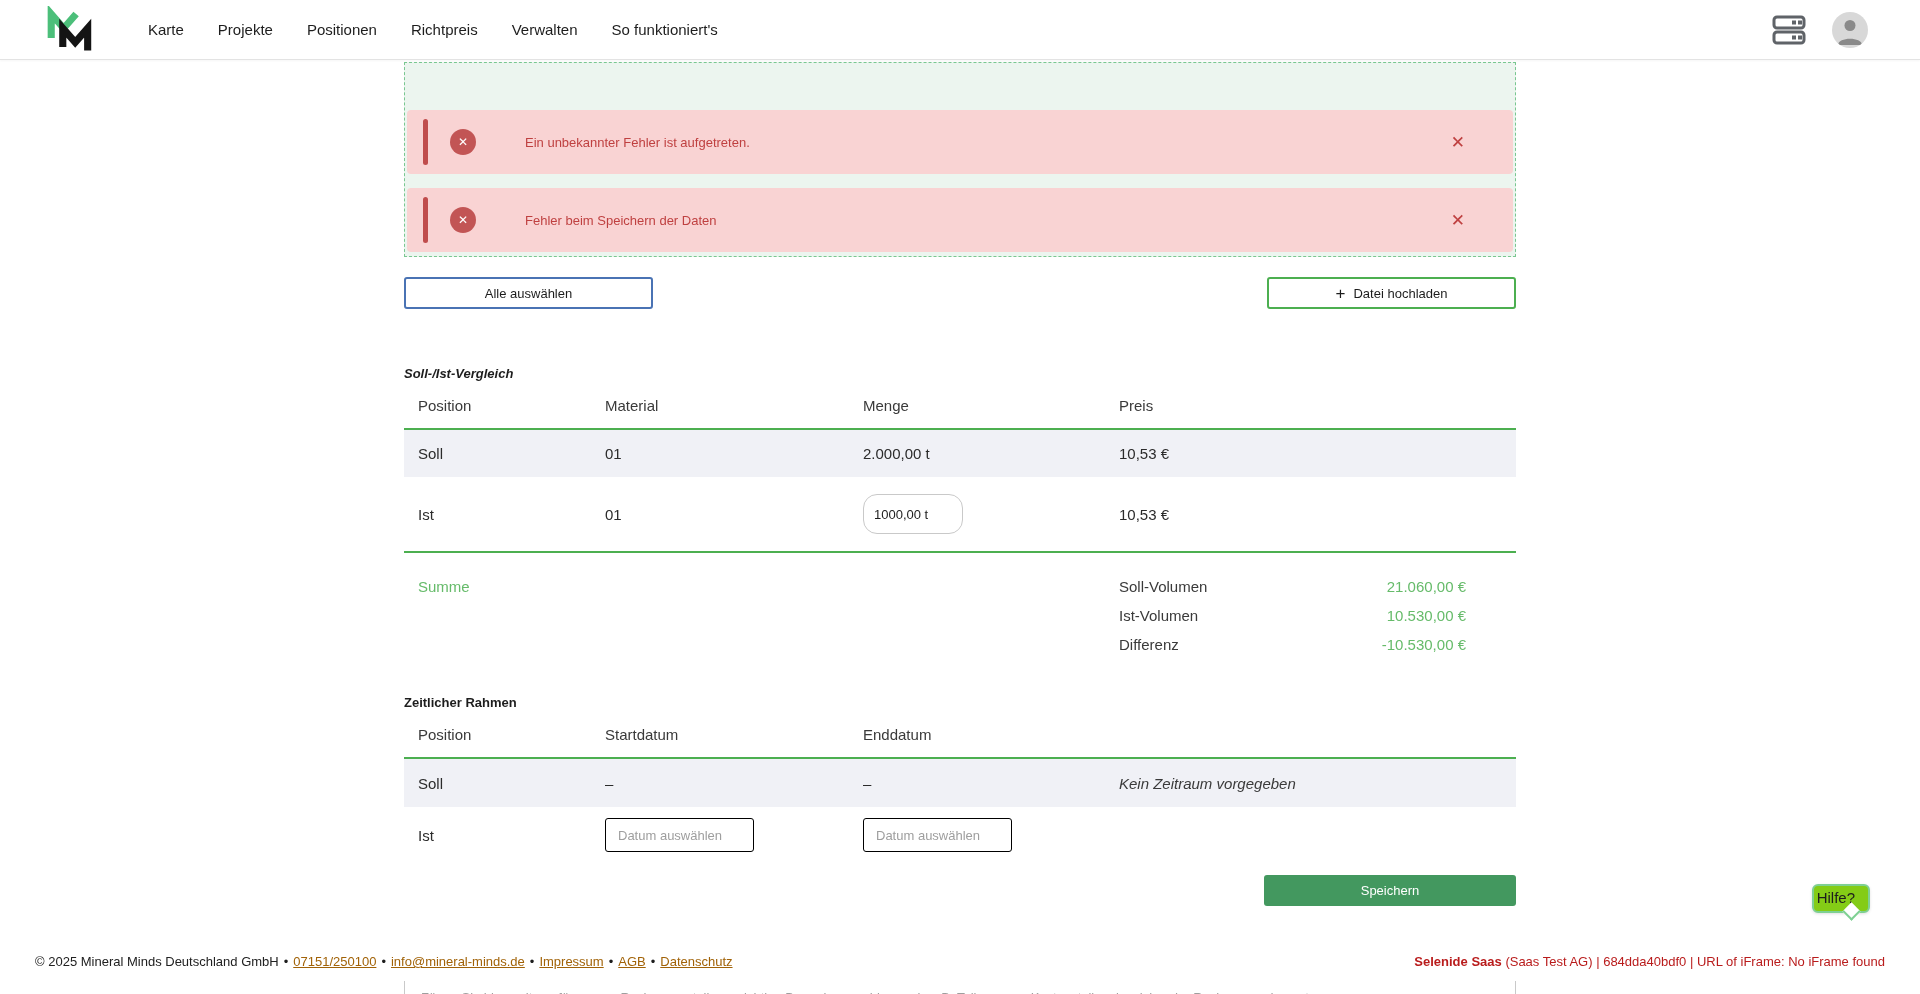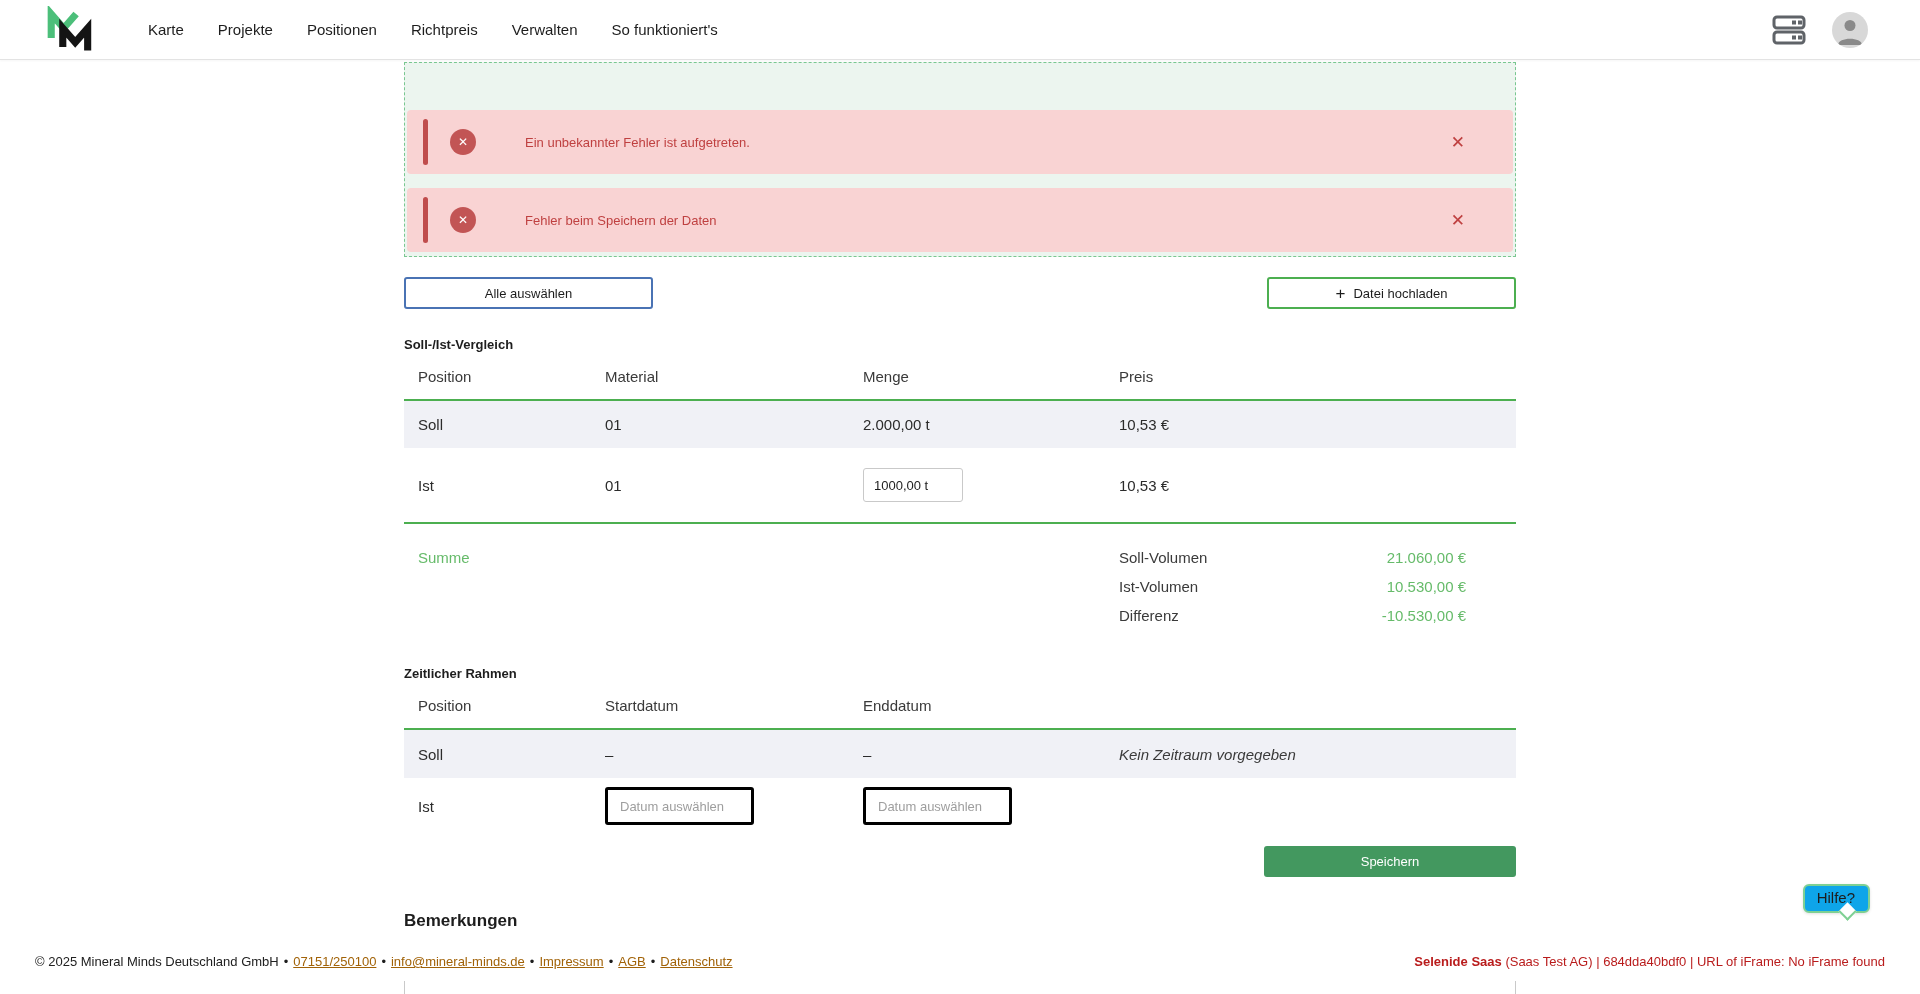--- a/index.html
+++ b/index.html
@@ -106,51 +106,51 @@
     display: flex; align-items: center; justify-content: center;
     cursor: pointer;
     font-family: inherit;
   }
   .btn-blue  { border: 2px solid #4a73b4; }
   .btn-green { border: 2px solid #4caf50; }
   .plus-glyph { font-size: 17px; font-weight: 400; margin-right: 8px; line-height: 1; }
 
   
   .caption { font-size: 13px; font-weight: bold; color: #1d1d1d; }
-  .caption-1 { margin-top: 28px; }
+  .caption-1 { margin-top: 57px; font-style: italic; }
   .caption-2 { margin-top: 30px; }
 
   
   .grid-row {
     display: grid;
     grid-template-columns: 187px 258px 256px 1fr;
     align-items: center;
     padding-left: 14px;
   }
   .thead { height: 47px; font-size: 15px; color: #3a3a3a; border-bottom: 2px solid #4caf50; margin-top: 2px; }
   .row-gray  { background: #f0f1f6; }
   .row-soll  { height: 47px; font-size: 15px; color: #2b2b2b; }
   .row-ist   { height: 76px; font-size: 15px; color: #2b2b2b; border-bottom: 2px solid #4caf50; }
   .row-soll2 { height: 48px; font-size: 15px; color: #2b2b2b; }
   .row-ist2  { height: 56px; font-size: 15px; color: #2b2b2b; }
   .note-italic { font-style: italic; color: #3a3a3a; }
 
   .qty-input {
-    width: 100px; height: 34px;
+    width: 100px; height: 40px;
     border: 1px solid #c9c9c9;
-    border-radius: 3px;
+    border-radius: 14px;
     padding: 0 10px;
     font-size: 13px;
     font-family: inherit;
     color: #1d1d1d;
     background: #fff;
   }
   .date-input {
     width: 149px; height: 33px;
-    border: 3px solid #000000;
+    border: 1px solid #000000;
     border-radius: 3px;
     padding: 16px 12px;
     font-size: 13px;
     font-family: inherit;
     color: #1d1d1d;
     background: #fff;
   }
   .date-input::placeholder, .qty-input::placeholder { color: #9e9e9e; }
 
   
@@ -207,24 +207,24 @@
   .footer-left { display: flex; align-items: center; gap: 5px; white-space: nowrap; }
   .footer-left a { color: #a16207; text-decoration: underline; cursor: pointer; }
   .footer-sep { color: #1d1d1d; }
   .footer-right { white-space: nowrap; color: #b91c1c; }
   .footer-right b { font-weight: bold; }
 
   
   .help-bubble {
     position: fixed;
     right: 50px; bottom: 81px;
-    background: #0ea5e9;
+    background: #84cc16;
     border: 2px solid #7ed093;
     border-radius: 6px;
-    padding: 3px 13px 5px 12px;
+    padding: 3px 13px 5px 3px;
     font-size: 15px;
     color: #1d1d1d;
     cursor: pointer;
     box-shadow: 0 1px 3px rgba(0,0,0,.12);
     z-index: 15;
   }
   .help-bubble::after {
     content: "";
     position: absolute;
     bottom: -7px; left: 58%;

